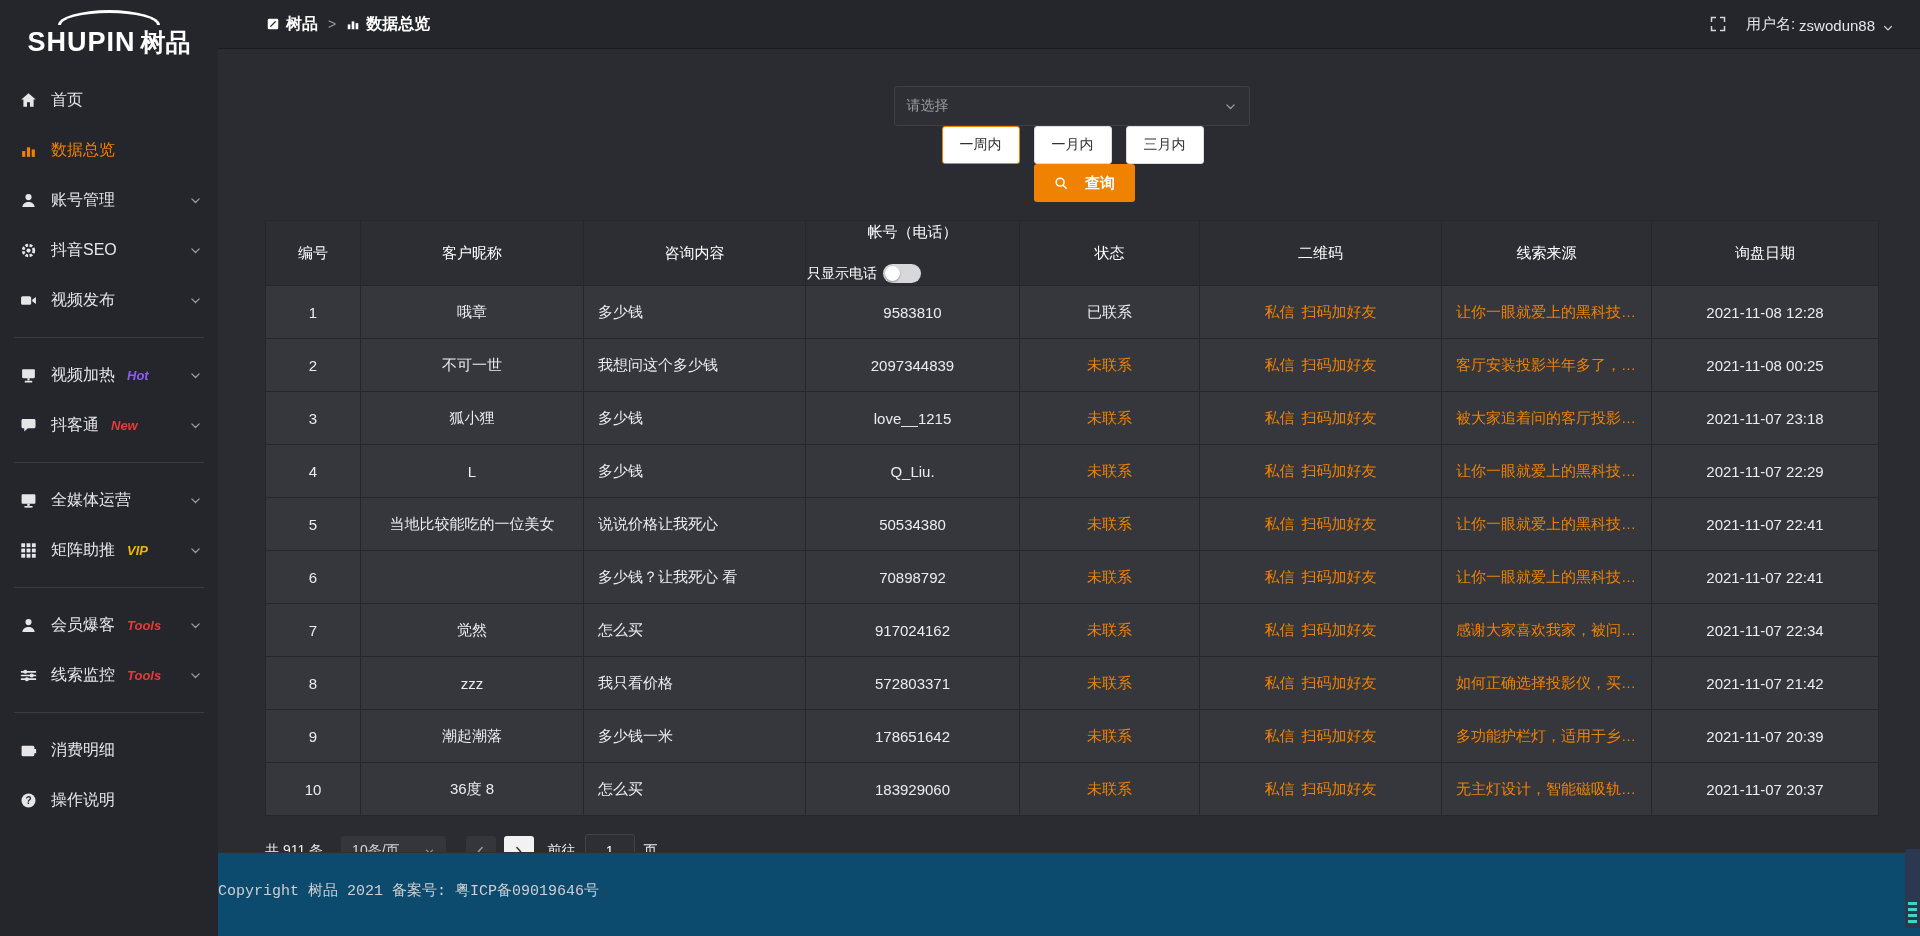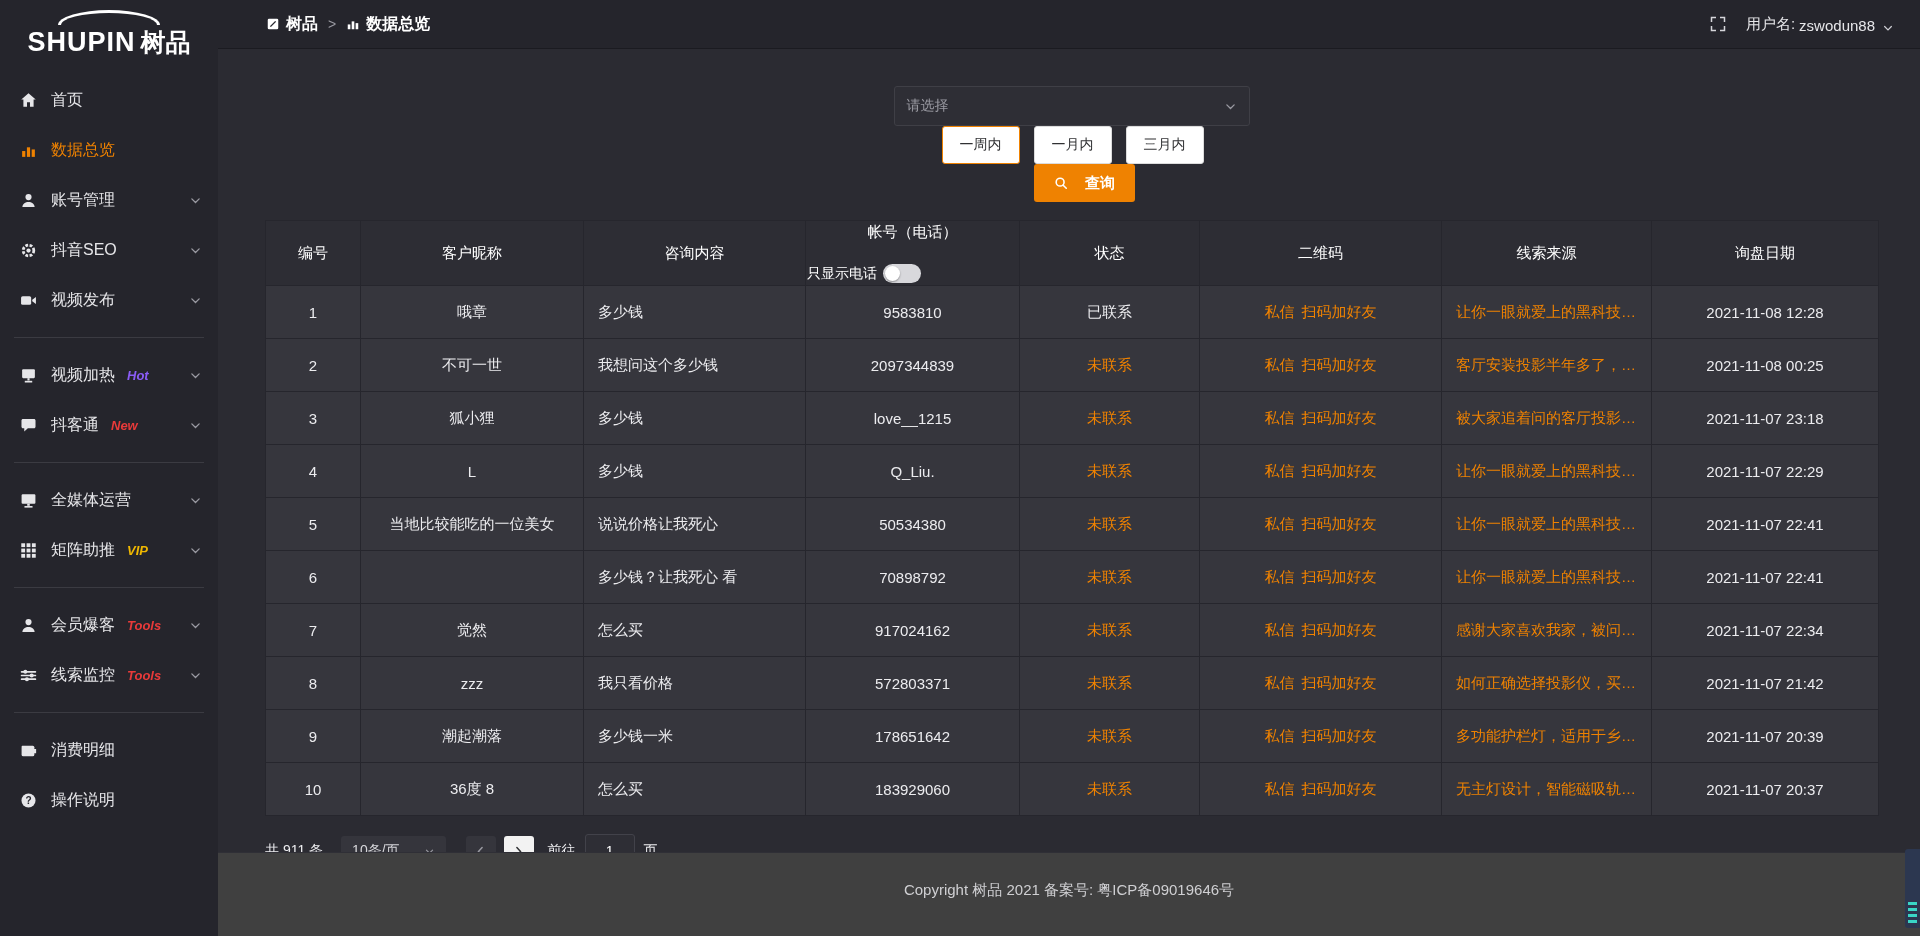--- a/index.html
+++ b/index.html
@@ -79,22 +79,22 @@
   .pg-btn{min-width:30px;height:30px;border:none;border-radius:3px;display:inline-flex;
     align-items:center;justify-content:center;background:#f2f2f2;color:#303133;margin:0 4px;
     font-size:14px;cursor:pointer;font-family:inherit;padding:0 6px;}
   .pg-btn.dark{background:#35353c;color:#9a9aa2;}
   .pg-btn.active{background:#ef8201;color:#fff;}
   .pg-btn .icn{font-size:13px;}
   .goto{display:flex;align-items:center;gap:9px;margin-left:10px;}
   .goto input{width:44px;height:30px;background:#2e2e35;border:1px solid #42424a;border-radius:3px;
     color:#fff;text-align:center;font-size:14px;font-family:inherit;}
   
-  .footer{flex-shrink:0;background:#404040;border-top:1px solid #2f2f36;text-align:center;
-    padding:28px 0 36px;color:#cfcfd2;font-size:15px;}
+  .footer{flex-shrink:0;background:#0c4a6e;border-top:1px solid #2f2f36;text-align:left;
+    padding:28px 0 36px;color:#cfcfd2;font-size:15px;font-family:Liberation Mono, monospace;}
   
   .float-widget{position:fixed;right:0;bottom:8px;width:15px;height:74px;background:#2c3750;
     border-radius:3px 0 0 3px;display:flex;flex-direction:column;justify-content:flex-end;
     align-items:center;padding-bottom:5px;gap:3px;cursor:pointer;}
   .float-widget i{display:block;width:9px;height:3px;background:#3ad6c6;}
 </style>
 </head>
 <body>
 
 <div class="layout">

